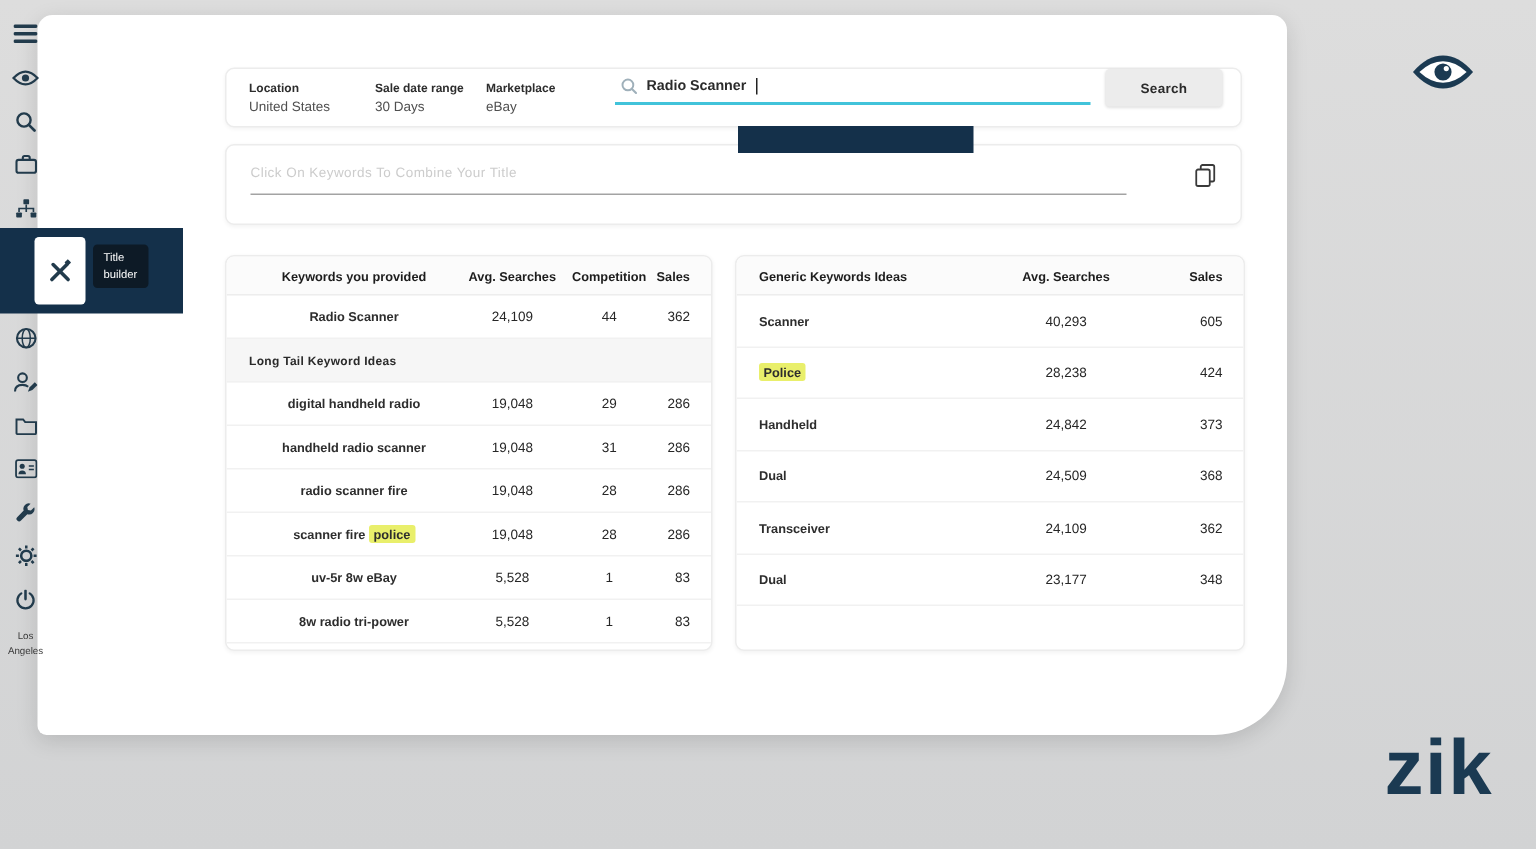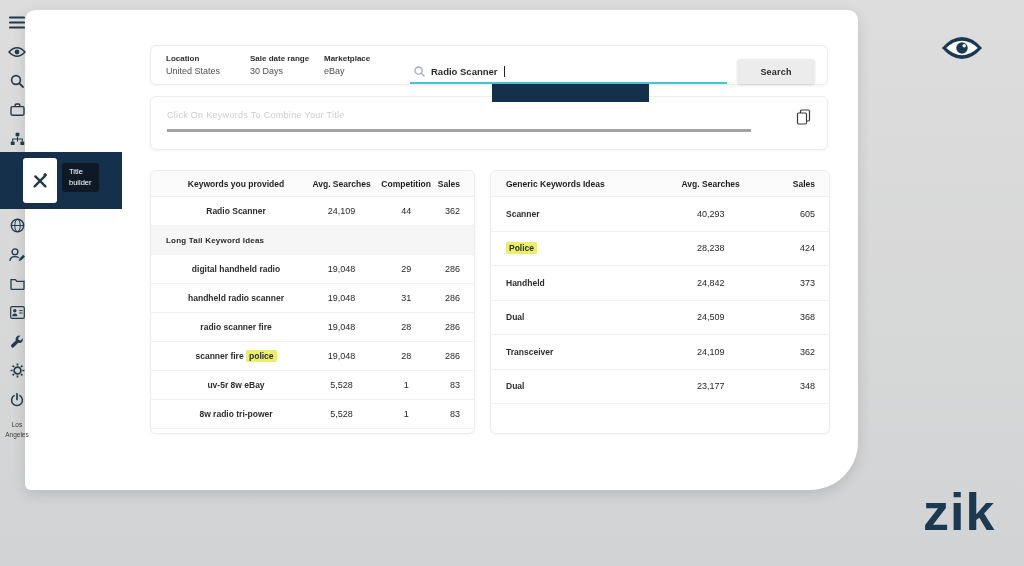--- a/index.html
+++ b/index.html
@@ -30,41 +30,41 @@
   .tooltip { position:absolute; left:62px; top:11px; background:#0d1a26; color:#fff;
              font-size:7.5px; line-height:1.4; padding:4px 7px; border-radius:3px; }
 
   
   .search-block { position:absolute; left:492px; top:84px; width:157px; height:18px;
                   background:#14304a; z-index:6; }
 
   
   .filter-card { position:absolute; left:150px; top:45px; width:678px; height:40px;
                  background:#fff; border:1px solid #ececec; border-radius:6px;
-                 box-shadow:0 1px 3px rgba(0,0,0,.05); display:flex; align-items:flex-end;
+                 box-shadow:0 1px 3px rgba(0,0,0,.05); display:flex; align-items:flex-start;
                  padding:0 12px 0 15px; z-index:4; }
   .fgroup { display:flex; flex-direction:column; justify-content:center; gap:3px; height:100%; cursor:pointer; }
   .w1{width:84px} .w2{width:74px} .w3{width:86px} .w4{width:84px}
   .flabel { font-size:8px; font-weight:700; color:#2d2d2d; }
   .fvalue { font-size:9px; color:#4f4f4f; }
   .placeholder { color:#c8c8c8; }
   .search-field { flex:1; display:flex; align-items:center; gap:6px; height:24px;
                   border-bottom:2px solid #41c3da; margin-right:10px; padding:0 4px; cursor:text; }
   .search-text { font-size:9.5px; font-weight:700; color:#2b2b2b; }
   .caret { width:1px; height:11px; background:#222; }
   .search-btn { width:78px; height:25px; background:#ececec; border:none; border-radius:3px;
                 font-size:9px; font-weight:700; color:#2b2b2b; letter-spacing:.2px;
                 box-shadow:0 1px 2px rgba(0,0,0,.12); cursor:pointer;
                 font-family:"Liberation Sans","DejaVu Sans",sans-serif; }
 
   
   .title-card { position:absolute; left:150px; top:96px; width:678px; height:54px;
                 background:#fff; border:1px solid #ececec; border-radius:6px;
                 box-shadow:0 1px 3px rgba(0,0,0,.05); padding:13px 16px 0; z-index:3; }
-  .title-input { width:calc(100% - 60px); border-bottom:3px solid #a3a3a3;
+  .title-input { width:calc(100% - 60px); border-bottom:1px solid #a3a3a3;
                  padding-bottom:9px; font-size:9px; letter-spacing:.3px; color:#cccccc; cursor:text; }
   .title-counter { margin-top:4px; font-size:7.5px; color:#4f4f4f; }
   .copy-btn { position:absolute; right:16px; top:12px; cursor:pointer; }
 
   
   .table-card { position:absolute; background:#fff; border:1px solid #ececec;
                 border-radius:6px; box-shadow:0 1px 3px rgba(0,0,0,.05);
                 overflow:hidden; z-index:3; }
   #kw-table  { left:150px; top:170px; width:325px; height:264px; }
   #gen-table { left:490px; top:170px; width:340px; height:264px; }

